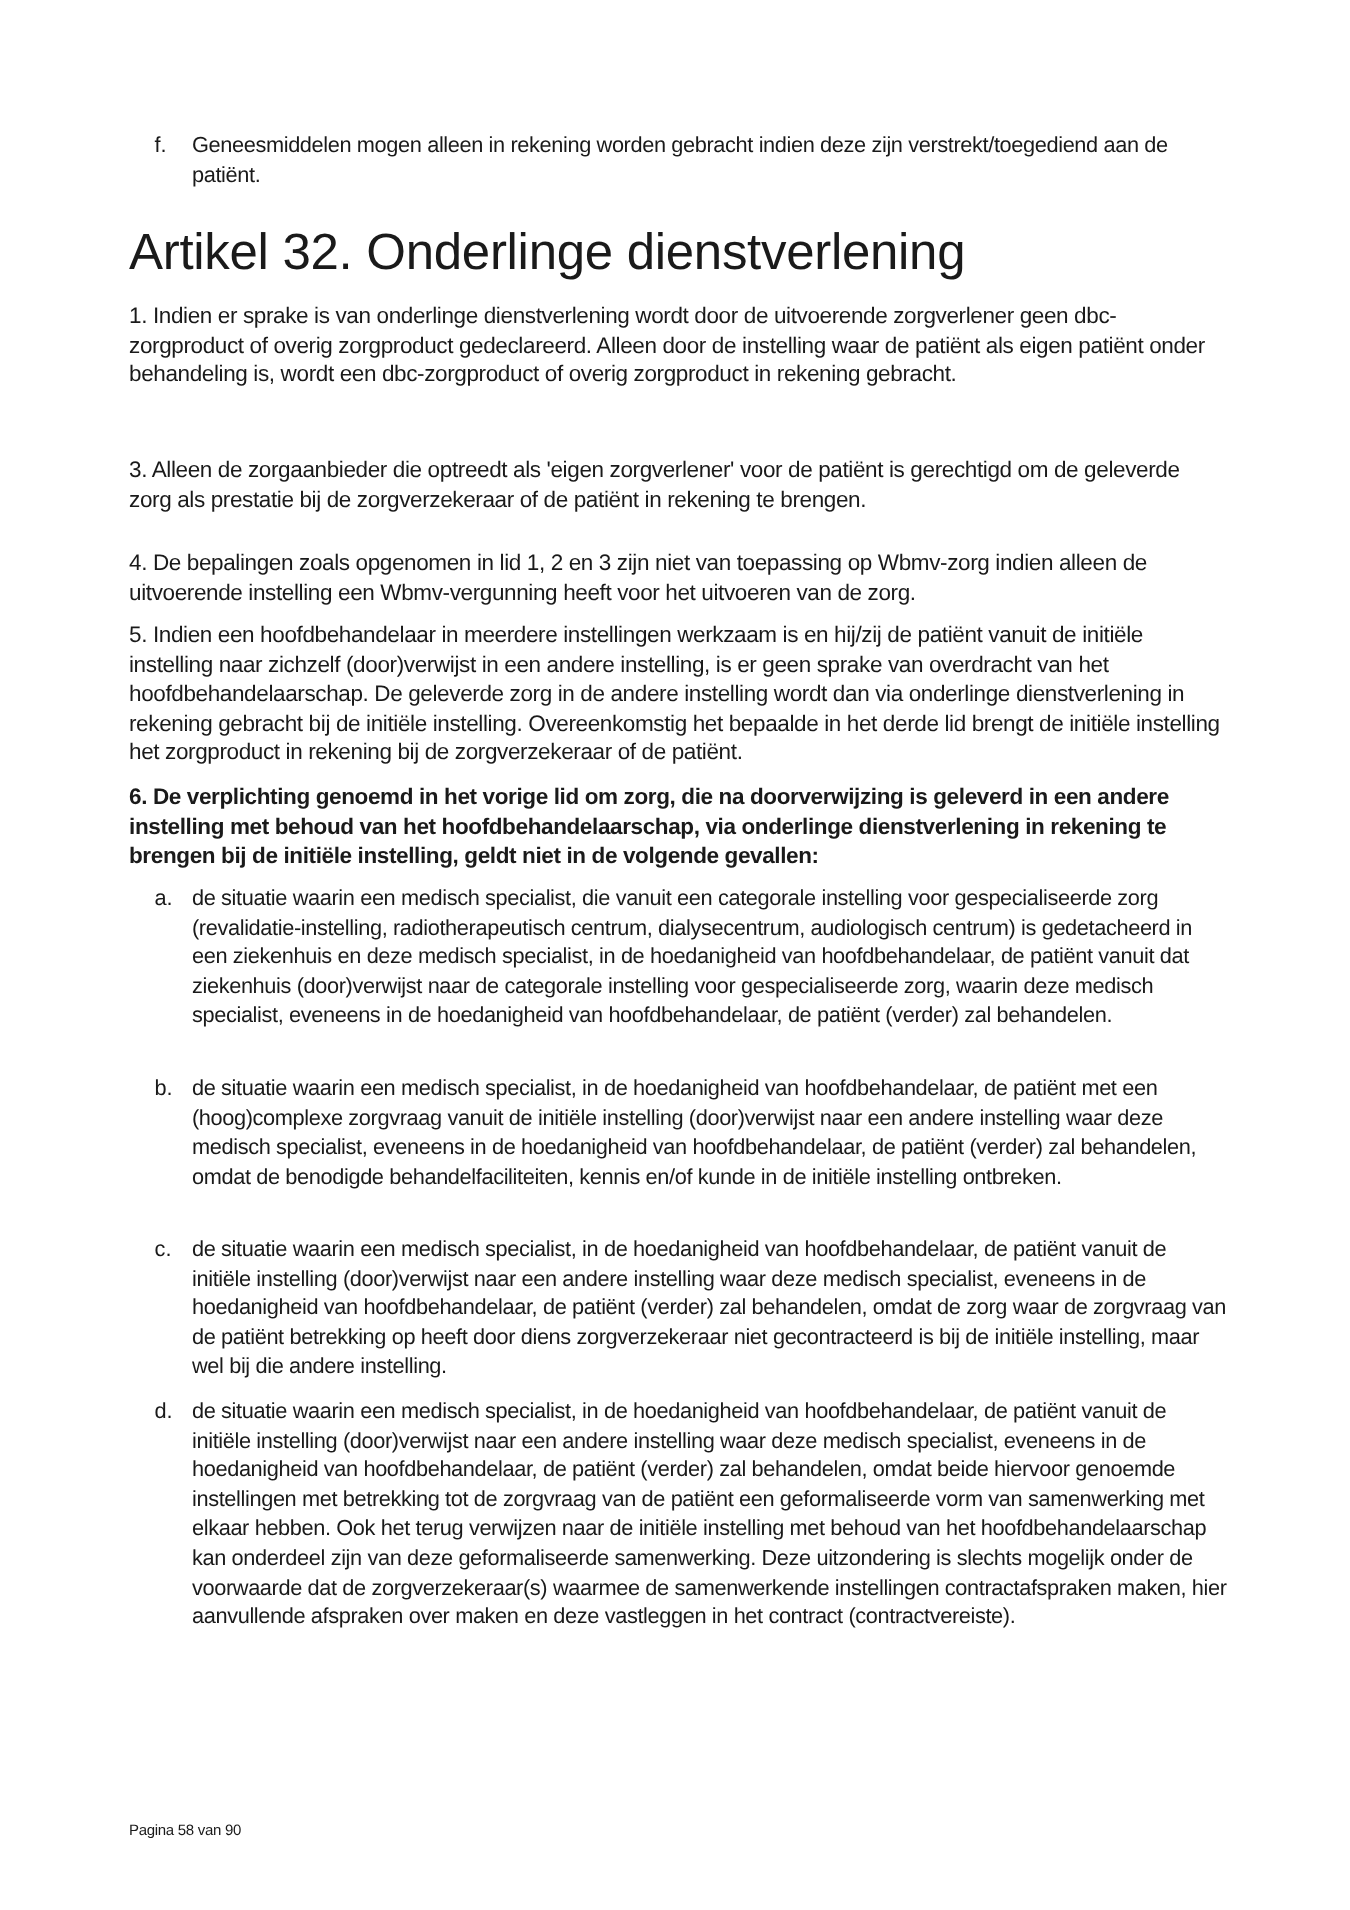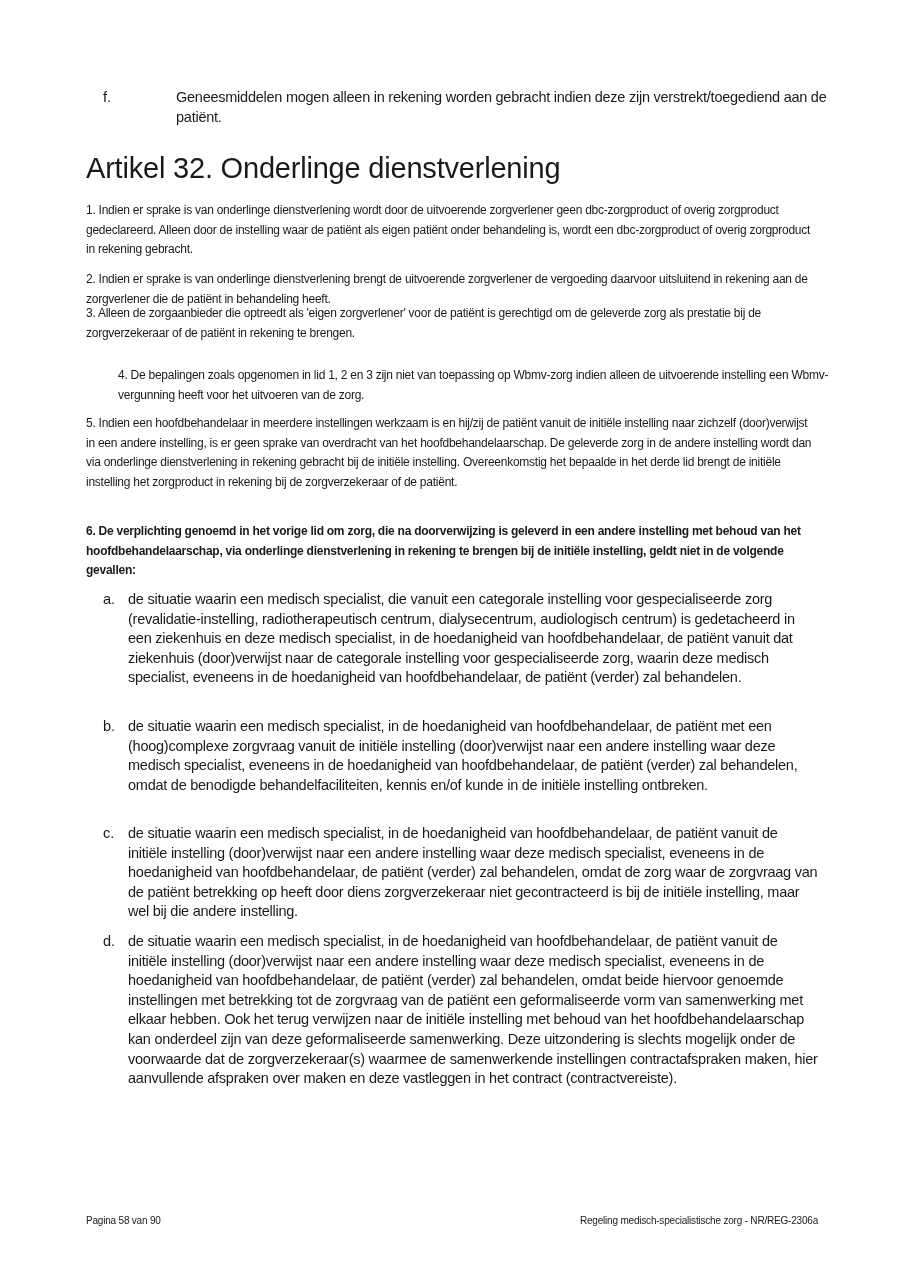--- a/index.html
+++ b/index.html
@@ -6,47 +6,46 @@
     body {
       width: 900px; height: 1273px; position: relative; overflow: hidden;
       font-family: "Liberation Sans", sans-serif; color: #1a1a1a;
     }
     .page { position: absolute; left: 0; top: 0; width: 900px; height: 1273px; }
     .list-item { position: absolute; left: 0; right: 0; }
     .marker { position: absolute; font-size: 14.5px; line-height: 19.6px; }
     .item-text { font-size: 14.5px; line-height: 19.6px; letter-spacing: -0.25px; }
     .para {
       position: absolute; left: 86px; width: 730px;
-      font-size: 12px; line-height: 19.6px; letter-spacing: -0.25px;
+      font-size: 15px; line-height: 19.6px; letter-spacing: -0.25px;
     }
     .heading {
       position: absolute; left: 86px; top: 152px;
-      font-size: 29px; line-height: 32px; font-weight: normal; margin: 0;
+      font-size: 34px; line-height: 32px; font-weight: normal; margin: 0;
       letter-spacing: -0.2px;
     }
     .footer {
       position: absolute; top: 1213px; font-size: 10px; line-height: 16px; letter-spacing: -0.2px;
     }
   </style>
 </head>
 <body>
 
 <div class="page">
 
   <div class="list-item" style="top:88px;">
     <span class="marker" style="left:103px;">f.</span>
-    <div class="item-text" style="position:absolute; left:128px; width:690px;margin-left:48px;">Geneesmiddelen mogen alleen in rekening worden gebracht indien deze zijn verstrekt/toegediend aan de patiënt.</div>
+    <div class="item-text" style="position:absolute; left:128px; width:690px;">Geneesmiddelen mogen alleen in rekening worden gebracht indien deze zijn verstrekt/toegediend aan de patiënt.</div>
   </div>
 
   <h1 class="heading">Artikel 32. Onderlinge dienstverlening</h1>
 
   <div class="para" style="top:201px;">1. Indien er sprake is van onderlinge dienstverlening wordt door de uitvoerende zorgverlener geen dbc-zorgproduct of overig zorgproduct gedeclareerd. Alleen door de instelling waar de patiënt als eigen patiënt onder behandeling is, wordt een dbc-zorgproduct of overig zorgproduct in rekening gebracht.</div>
-  <div class="para" style="top:270px;">2. Indien er sprake is van onderlinge dienstverlening brengt de uitvoerende zorgverlener de vergoeding daarvoor uitsluitend in rekening aan de zorgverlener die de patiënt in behandeling heeft.</div>
   <div class="para" style="top:304px;">3. Alleen de zorgaanbieder die optreedt als 'eigen zorgverlener' voor de patiënt is gerechtigd om de geleverde zorg als prestatie bij de zorgverzekeraar of de patiënt in rekening te brengen.</div>
-  <div class="para" style="top:366px;margin-left:32px;">4. De bepalingen zoals opgenomen in lid 1, 2 en 3 zijn niet van toepassing op Wbmv-zorg indien alleen de uitvoerende instelling een Wbmv-vergunning heeft voor het uitvoeren van de zorg.</div>
+  <div class="para" style="top:366px;">4. De bepalingen zoals opgenomen in lid 1, 2 en 3 zijn niet van toepassing op Wbmv-zorg indien alleen de uitvoerende instelling een Wbmv-vergunning heeft voor het uitvoeren van de zorg.</div>
   <div class="para" style="top:414px;">5. Indien een hoofdbehandelaar in meerdere instellingen werkzaam is en hij/zij de patiënt vanuit de initiële instelling naar zichzelf (door)verwijst in een andere instelling, is er geen sprake van overdracht van het hoofdbehandelaarschap. De geleverde zorg in de andere instelling wordt dan via onderlinge dienstverlening in rekening gebracht bij de initiële instelling. Overeenkomstig het bepaalde in het derde lid brengt de initiële instelling het zorgproduct in rekening bij de zorgverzekeraar of de patiënt.</div>
   <div class="para" style="top:522px;font-weight:bold;">6. De verplichting genoemd in het vorige lid om zorg, die na doorverwijzing is geleverd in een andere instelling met behoud van het hoofdbehandelaarschap, via onderlinge dienstverlening in rekening te brengen bij de initiële instelling, geldt niet in de volgende gevallen:</div>
 
   <div class="list-item" style="top:590px;">
     <span class="marker" style="left:103px;">a.</span>
     <div class="item-text" style="position:absolute; left:128px; width:690px;">de situatie waarin een medisch specialist, die vanuit een categorale instelling voor gespecialiseerde zorg (revalidatie-instelling, radiotherapeutisch centrum, dialysecentrum, audiologisch centrum) is gedetacheerd in een ziekenhuis en deze medisch specialist, in de hoedanigheid van hoofdbehandelaar, de patiënt vanuit dat ziekenhuis (door)verwijst naar de categorale instelling voor gespecialiseerde zorg, waarin deze medisch specialist, eveneens in de hoedanigheid van hoofdbehandelaar, de patiënt (verder) zal behandelen.</div>
   </div>
 
   <div class="list-item" style="top:717px;">
     <span class="marker" style="left:103px;">b.</span>
@@ -57,14 +56,13 @@
     <span class="marker" style="left:103px;">c.</span>
     <div class="item-text" style="position:absolute; left:128px; width:690px;">de situatie waarin een medisch specialist, in de hoedanigheid van hoofdbehandelaar, de patiënt vanuit de initiële instelling (door)verwijst naar een andere instelling waar deze medisch specialist, eveneens in de hoedanigheid van hoofdbehandelaar, de patiënt (verder) zal behandelen, omdat de zorg waar de zorgvraag van de patiënt betrekking op heeft door diens zorgverzekeraar niet gecontracteerd is bij de initiële instelling, maar wel bij die andere instelling.</div>
   </div>
 
   <div class="list-item" style="top:932px;">
     <span class="marker" style="left:103px;">d.</span>
     <div class="item-text" style="position:absolute; left:128px; width:690px;">de situatie waarin een medisch specialist, in de hoedanigheid van hoofdbehandelaar, de patiënt vanuit de initiële instelling (door)verwijst naar een andere instelling waar deze medisch specialist, eveneens in de hoedanigheid van hoofdbehandelaar, de patiënt (verder) zal behandelen, omdat beide hiervoor genoemde instellingen met betrekking tot de zorgvraag van de patiënt een geformaliseerde vorm van samenwerking met elkaar hebben. Ook het terug verwijzen naar de initiële instelling met behoud van het hoofdbehandelaarschap kan onderdeel zijn van deze geformaliseerde samenwerking. Deze uitzondering is slechts mogelijk onder de voorwaarde dat de zorgverzekeraar(s) waarmee de samenwerkende instellingen contractafspraken maken, hier aanvullende afspraken over maken en deze vastleggen in het contract (contractvereiste).</div>
   </div>
 
   <div class="footer" style="left:86px;">Pagina 58 van 90</div>
-  <div class="footer" style="right:82px; text-align:right;">Regeling medisch-specialistische zorg - NR/REG-2306a</div>
 </div>
 
 </body></html>

